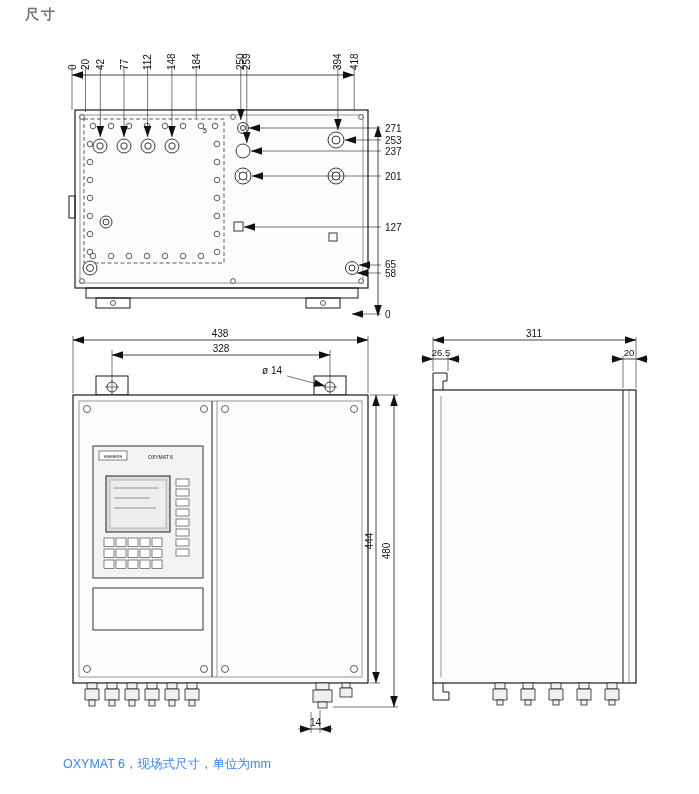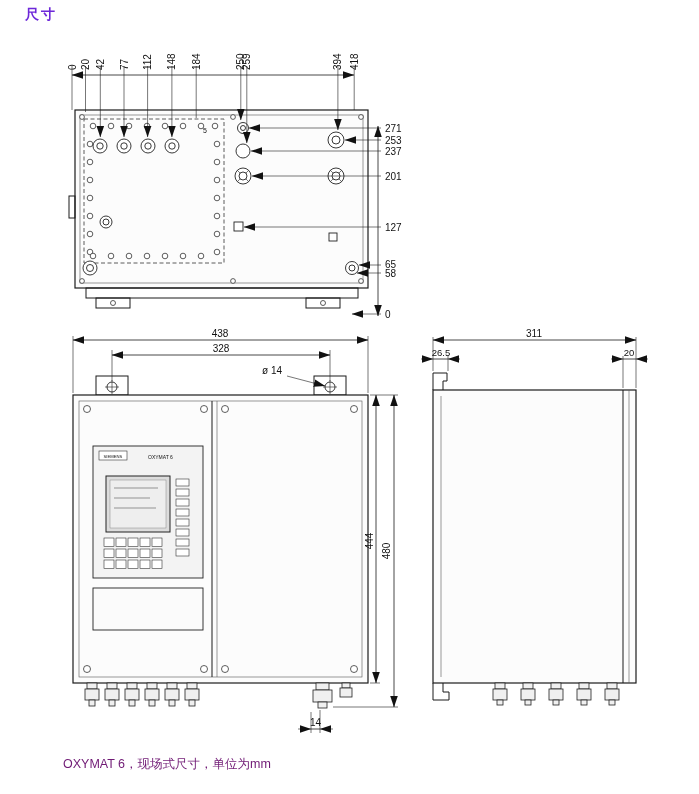--- a/index.html
+++ b/index.html
@@ -1,19 +1,19 @@
 <!DOCTYPE html>
 <html><head>
 <meta charset="utf-8">
 <style>
   html,body { margin:0; padding:0; background:#fff; }
   .page { position:relative; width:699px; height:794px; background:#fff; overflow:hidden;
           font-family:"Liberation Sans", sans-serif; }
-  .title { position:absolute; left:25px; top:6px; font-size:14px; font-weight:700; color:#6d28d9; letter-spacing:2px; }
-  .caption { position:absolute; left:63px; top:756px; font-size:12.5px; color:#701a75; }
+  .title { position:absolute; left:25px; top:6px; font-size:14px; font-weight:700; color:#737373; letter-spacing:2px; }
+  .caption { position:absolute; left:63px; top:756px; font-size:12.5px; color:#3b82f6; }
   svg { position:absolute; left:0; top:0; }
   svg text { font-family:"Liberation Sans", sans-serif; fill:#111; }
   .t10 { font-size:10px; }
   .t9  { font-size:9.5px; }
   .t7  { font-size:7px; }
   .t5  { font-size:5px; }
   .t4  { font-size:4.2px; }
   .body { fill:#fcfcfc; stroke:#1b1b1b; stroke-width:1.2; }
   .ln   { stroke:#1b1b1b; stroke-width:1; fill:none; }
   .ln2  { stroke:#555; stroke-width:.6; fill:none; }

